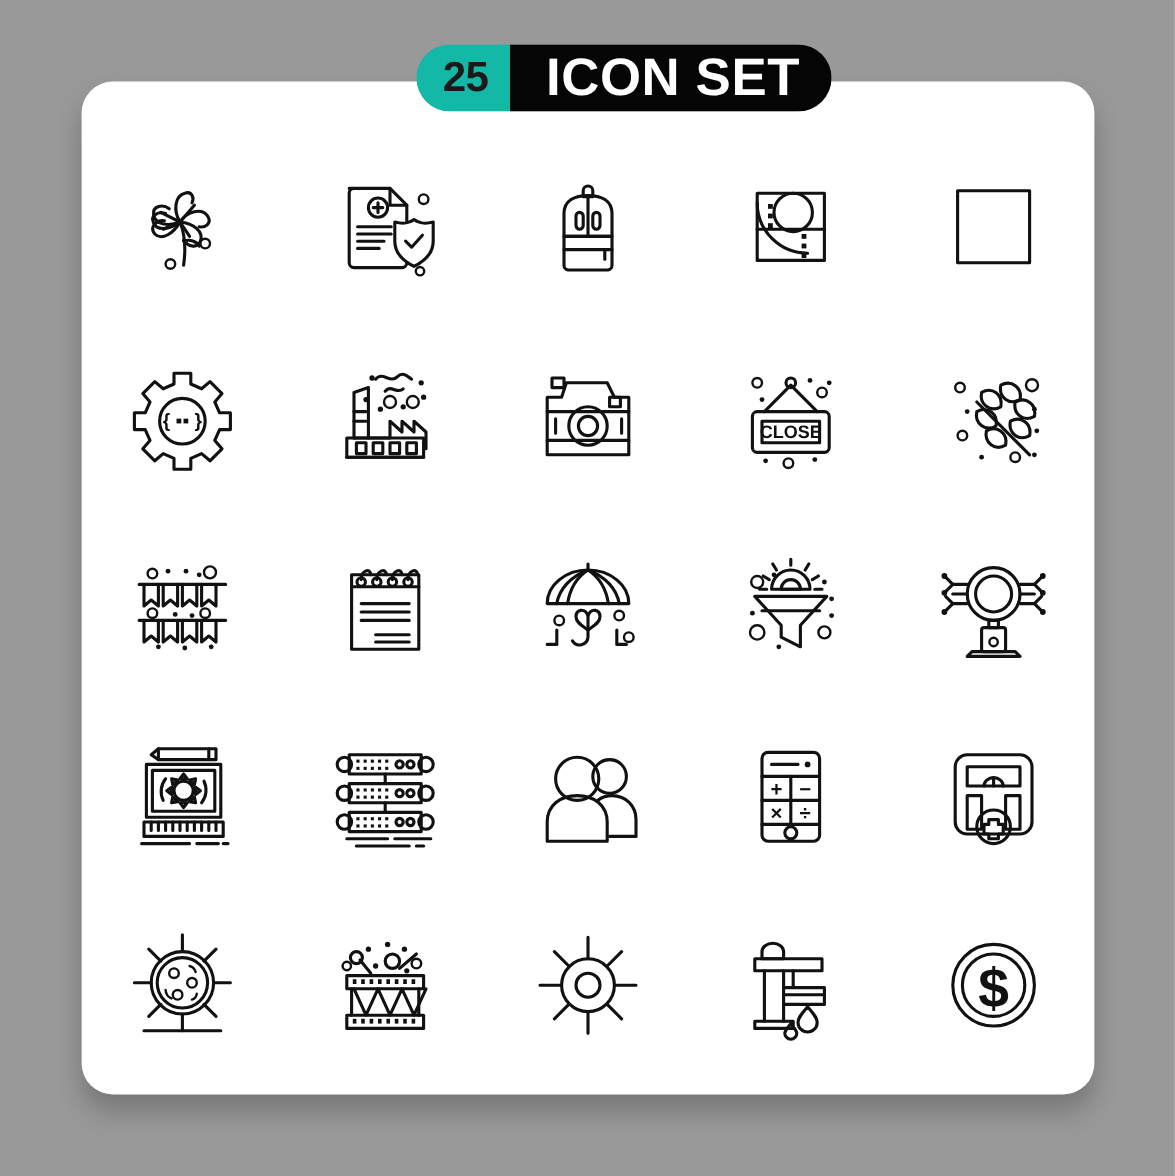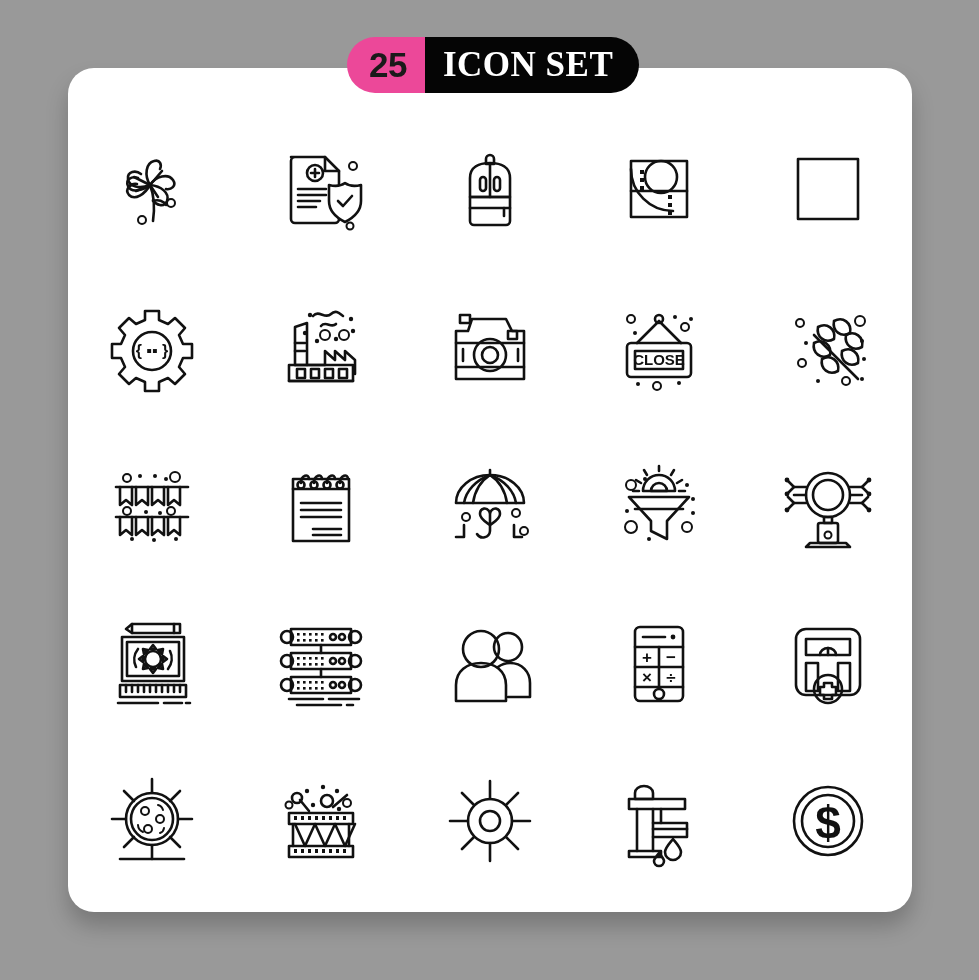--- a/index.html
+++ b/index.html
@@ -27,37 +27,36 @@
     position:absolute;
     left:347px;top:37px;
     height:56px;
     display:flex;
     align-items:stretch;
     border-radius:28px;
     overflow:hidden;
     z-index:5;
   }
   .badge-count{
-    background:#ec4899;
+    background:#14b8a6;
     color:#1a1a1a;
     font-size:35px;
     font-weight:bold;
     letter-spacing:-.5px;
     display:flex;align-items:center;justify-content:center;
     padding:0 18px 0 22px;
   }
   .badge-title{
     background:#050505;
     color:#ffffff;
-    font-size:35px;
+    font-size:44px;
     font-weight:bold;
     letter-spacing:.5px;
     display:flex;align-items:center;justify-content:center;
-    padding:0 26px 0 18px;
-    font-family:Liberation Serif, serif;
+    padding:0 26px 0 30px;
   }
 
   
   .grid{
     position:absolute;
     left:68px;top:110px;
     width:844px;height:790px;
     display:grid;
     grid-template-columns:repeat(5,1fr);
     grid-template-rows:repeat(5,1fr);

